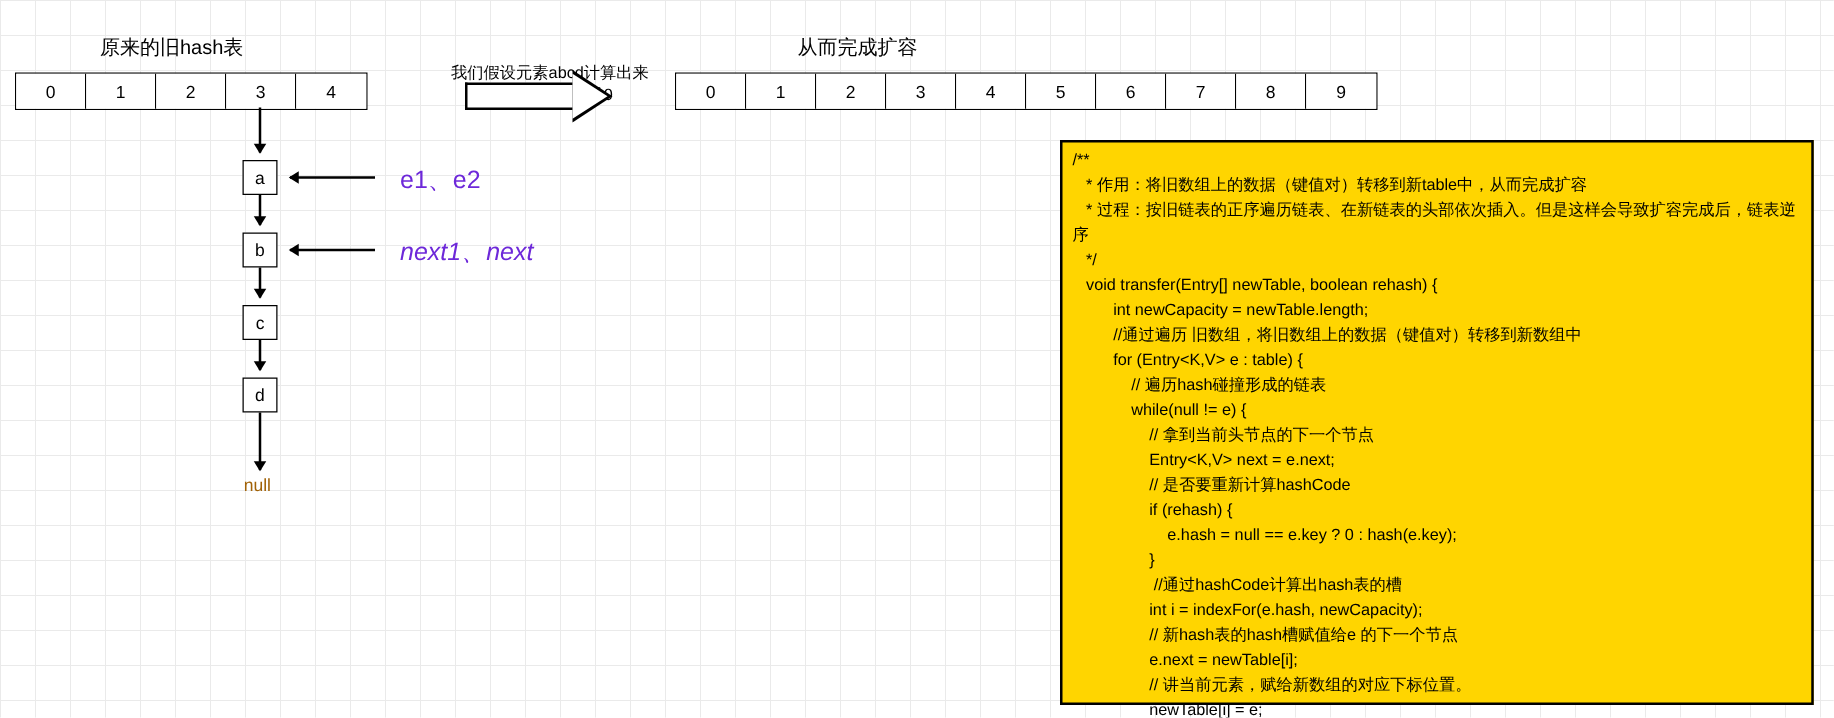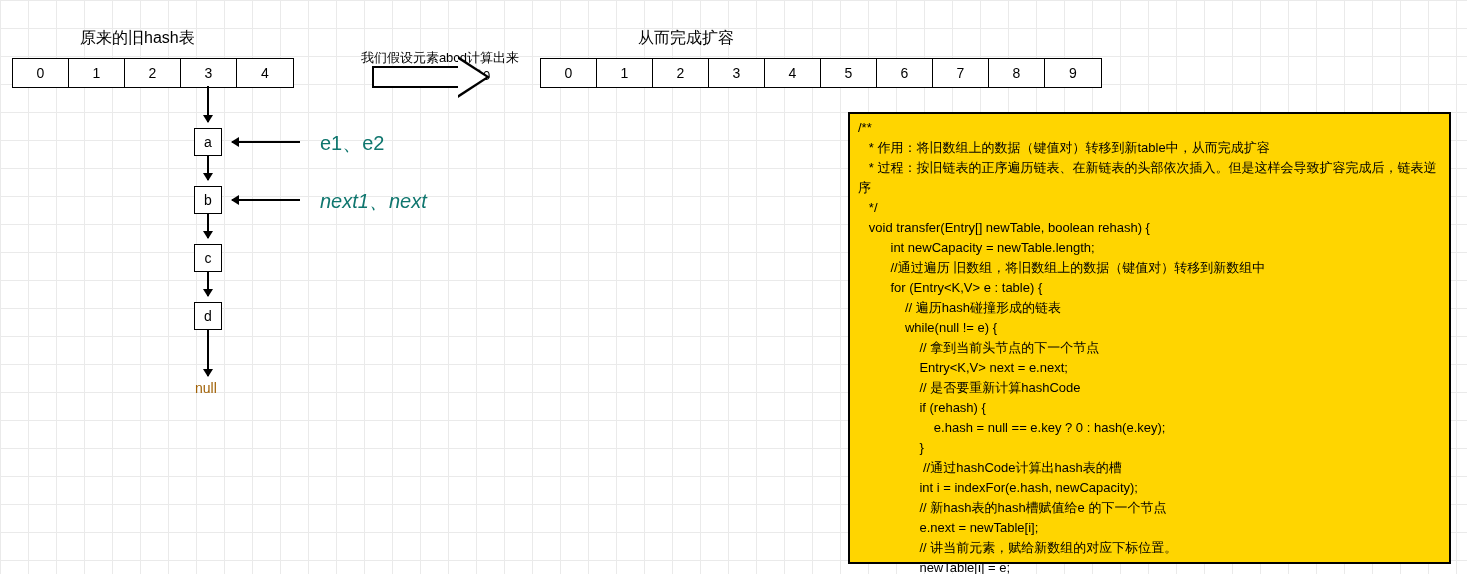--- a/index.html
+++ b/index.html
@@ -80,21 +80,21 @@
     position: absolute;
     left: -1px;
     top: -4px;
     border-top: 5px solid transparent;
     border-bottom: 5px solid transparent;
     border-right: 8px solid #000;
   }
   .ptr-label {
     position: absolute;
     font-size: 20px;
-    color: #0f766e;
+    color: #6d28d9;
   }
   .null-label {
     position: absolute;
     font-size: 14px;
     color: #a16207;
   }
   .big-arrow {
     position: absolute;
     width: 120px;
     height: 42px;

